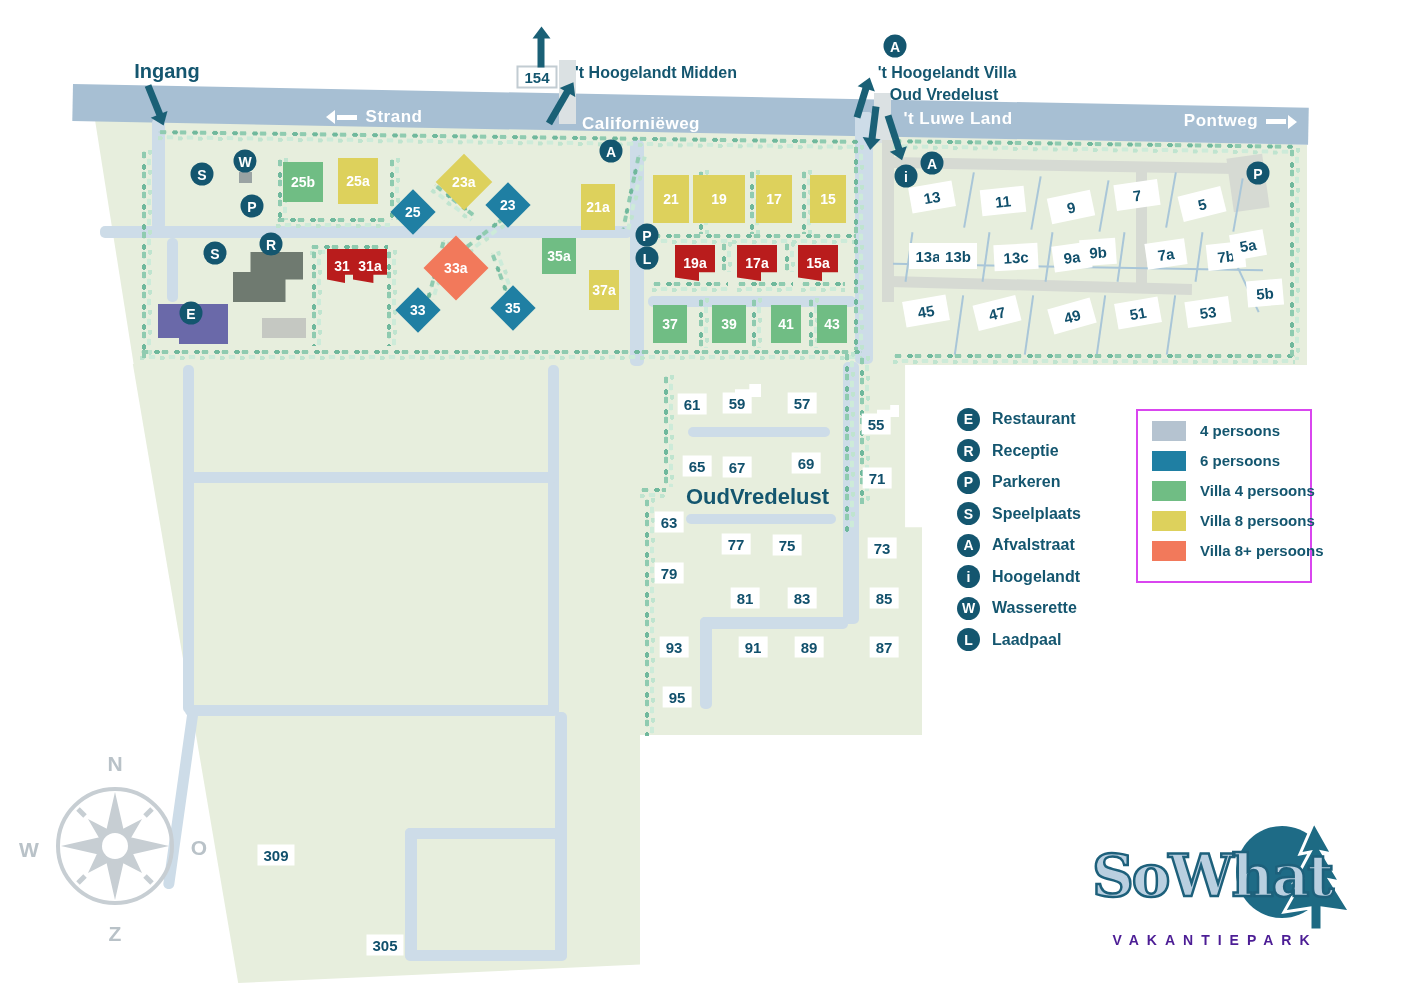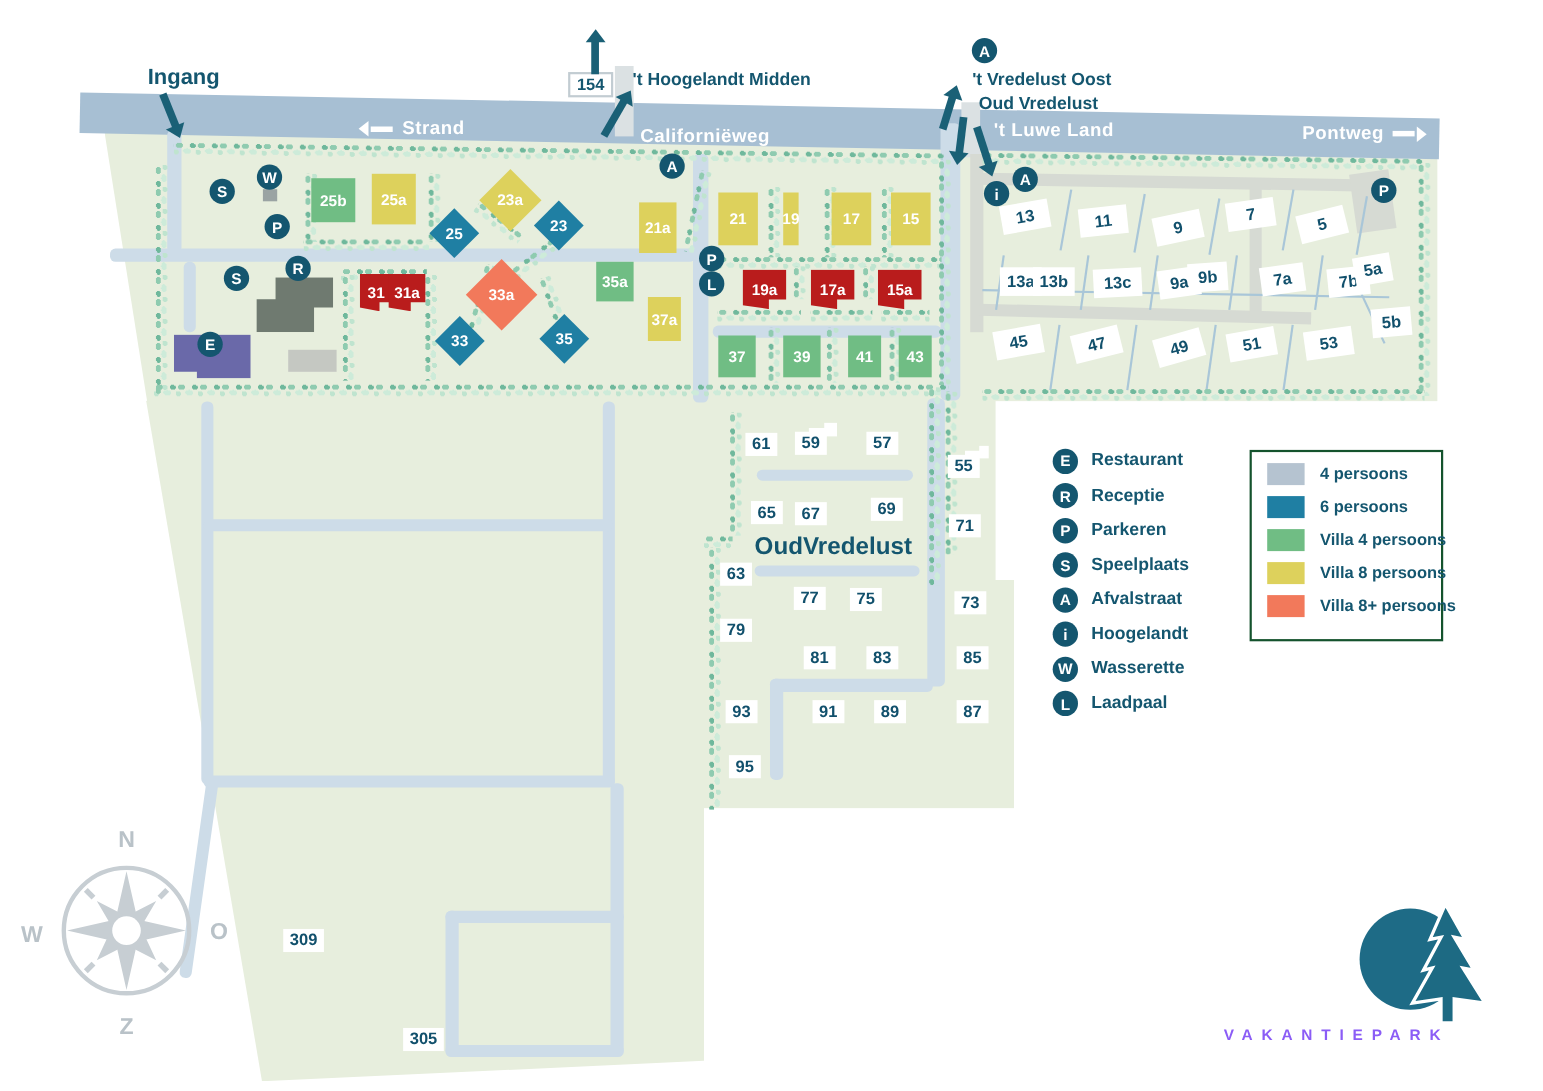--- a/index.html
+++ b/index.html
@@ -61,35 +61,35 @@
   
   .bldg{position:absolute;}
   
   .legend-fac{position:absolute;left:957px;top:408px;}
   .leg-row{display:flex;align-items:center;margin-bottom:9.5px;height:22px;}
   .leg-circle{width:23px;height:23px;border-radius:50%;background:#14566f;color:#fff;
               font-weight:700;font-size:14px;display:flex;align-items:center;justify-content:center;
               margin-right:12px;flex:0 0 auto;}
   .leg-label{color:#14566f;font-weight:700;font-size:16px;}
   .cat-box{position:absolute;left:1136px;top:409px;width:176px;height:174px;background:#fff;
-           border:2px solid #14532d;box-sizing:border-box;}
+           border:2px solid #d946ef;box-sizing:border-box;}
   .cat-row{display:flex;align-items:center;height:21px;margin:9px 0 0 14px;}
   .cat-swatch{width:34px;height:20px;margin-right:14px;flex:0 0 auto;}
   .cat-label{color:#14566f;font-weight:700;font-size:15px;white-space:nowrap;}
   
   .compass{position:absolute;left:23px;top:748px;width:184px;height:200px;}
   .compass span{position:absolute;color:#b9c2c8;font-weight:700;font-size:21px;
                 transform:translate(-50%,-50%);}
   
   .logo{position:absolute;left:1082px;top:820px;width:280px;height:135px;}
   .logo-name{position:absolute;left:0;top:22px;width:260px;text-align:center;
              font-family:"DejaVu Serif",serif;font-weight:700;font-size:58px;color:#b9cfe0;
              -webkit-text-stroke:2.5px #1d607b;letter-spacing:-2px;z-index:2;}
   .logo-sub{position:absolute;left:8px;top:112px;width:250px;text-align:center;
-            color:#8b5cf6;font-weight:700;font-size:14px;letter-spacing:8px;z-index:2;}
+            color:#4c1d95;font-weight:700;font-size:14px;letter-spacing:8px;z-index:2;}
 </style>
 </head>
 <body>
 
 <div class="canvas">
 
   <div class="area" style="left:95px;top:120px;width:1212px;height:245px;clip-path:polygon(0 0,100% 10%,100% 100%,3.2% 100%);"></div>
   <div class="area" style="left:97px;top:364px;width:543px;height:619px;clip-path:polygon(6.6% 0,100% 0,100% 97%,26% 100%);"></div>
   <div class="area" style="left:640px;top:364px;width:282px;height:371px;clip-path:polygon(0 0,94% 0,94% 44%,100% 44%,100% 100%,0 100%);"></div>
 
@@ -221,21 +221,21 @@
       </div>
       <div class="plot square villa6" style="left: 559px; top: 256px; width: 34px; height: 36px;">
         <span data-item-field="label">35a</span>
       </div>
       <div class="plot square villa8" style="left: 604px; top: 290px; width: 30px; height: 40px;">
         <span data-item-field="label">37a</span>
       </div>
       <div class="plot square villa8" style="left: 671px; top: 199px; width: 36px; height: 48px;">
         <span data-item-field="label">21</span>
       </div>
-      <div class="plot square villa8" style="left: 719px; top: 199px; width: 14px; height: 48px;">
+      <div class="plot square villa8" style="left: 719px; top: 199px; width: 52px; height: 48px;">
         <span data-item-field="label">19</span>
       </div>
       <div class="plot square villa8" style="left: 774px; top: 199px; width: 36px; height: 48px;">
         <span data-item-field="label">17</span>
       </div>
       <div class="plot square villa8" style="left: 828px; top: 199px; width: 36px; height: 48px;">
         <span data-item-field="label">15</span>
       </div>
       <div class="plot house p4" style="left: 695px; top: 263px; width: 40px; height: 36px;">
         <span data-item-field="label">19a</span>
@@ -432,21 +432,21 @@
       <div class="micon" style="left: 906px; top: 176px;">
         <span data-item-field="letter">i</span>
       </div>
       <div class="micon" style="left: 1258px; top: 173px;">
         <span data-item-field="letter">P</span>
       </div>
     </div>
 
   <div class="street-label" style="left:167px;top:71px;font-size:20px;">Ingang</div>
   <div class="street-label" style="left:656px;top:73px;">'t Hoogelandt Midden</div>
-  <div class="street-label" style="left:947px;top:73px;">'t Vredelust Oost</div>
+  <div class="street-label" style="left:947px;top:73px;">'t Hoogelandt Villa</div>
   <div class="street-label" style="left:944px;top:95px;">Oud Vredelust</div>
   <div class="road-label" style="left:394px;top:117px;">Strand</div>
   <div class="road-label" style="left:641px;top:124px;">Californiëweg</div>
   <div class="road-label" style="left:958px;top:119px;">'t Luwe Land</div>
   <div class="road-label" style="left:1221px;top:121px;">Pontweg</div>
   <div class="route-chip" style="left:537px;top:77px;">154</div>
   <div class="area-title" style="left:686px;top:484px;">OudVredelust</div>
 
   <div class="arr" style="left:148px;top:82px;width:32px;transform:rotate(68deg);"></div>
   <div class="arr" style="left:541px;top:64px;width:30px;transform:rotate(-90deg);"></div>
@@ -552,16 +552,17 @@
     <span style="left:6px;top:102px;">W</span>
   </div>
 
   <div class="logo">
     <svg width="280" height="135" viewBox="0 0 280 135" style="position:absolute;left:0;top:0;">
       <circle cx="200" cy="52" r="46" fill="#1e6b86"></circle>
       <g fill="#1d6a83" stroke="#ffffff" stroke-width="3">
         <polygon points="232,2 250,34 240,32 258,62 248,60 268,92 240,88 240,110 228,110 228,88 202,92 220,60 212,62 228,32 218,34"></polygon>
       </g>
     </svg>
+    <div class="logo-name">SoWhat</div>
     <div class="logo-sub">VAKANTIEPARK</div>
   </div>
 
 </div>
 
 </body></html>

